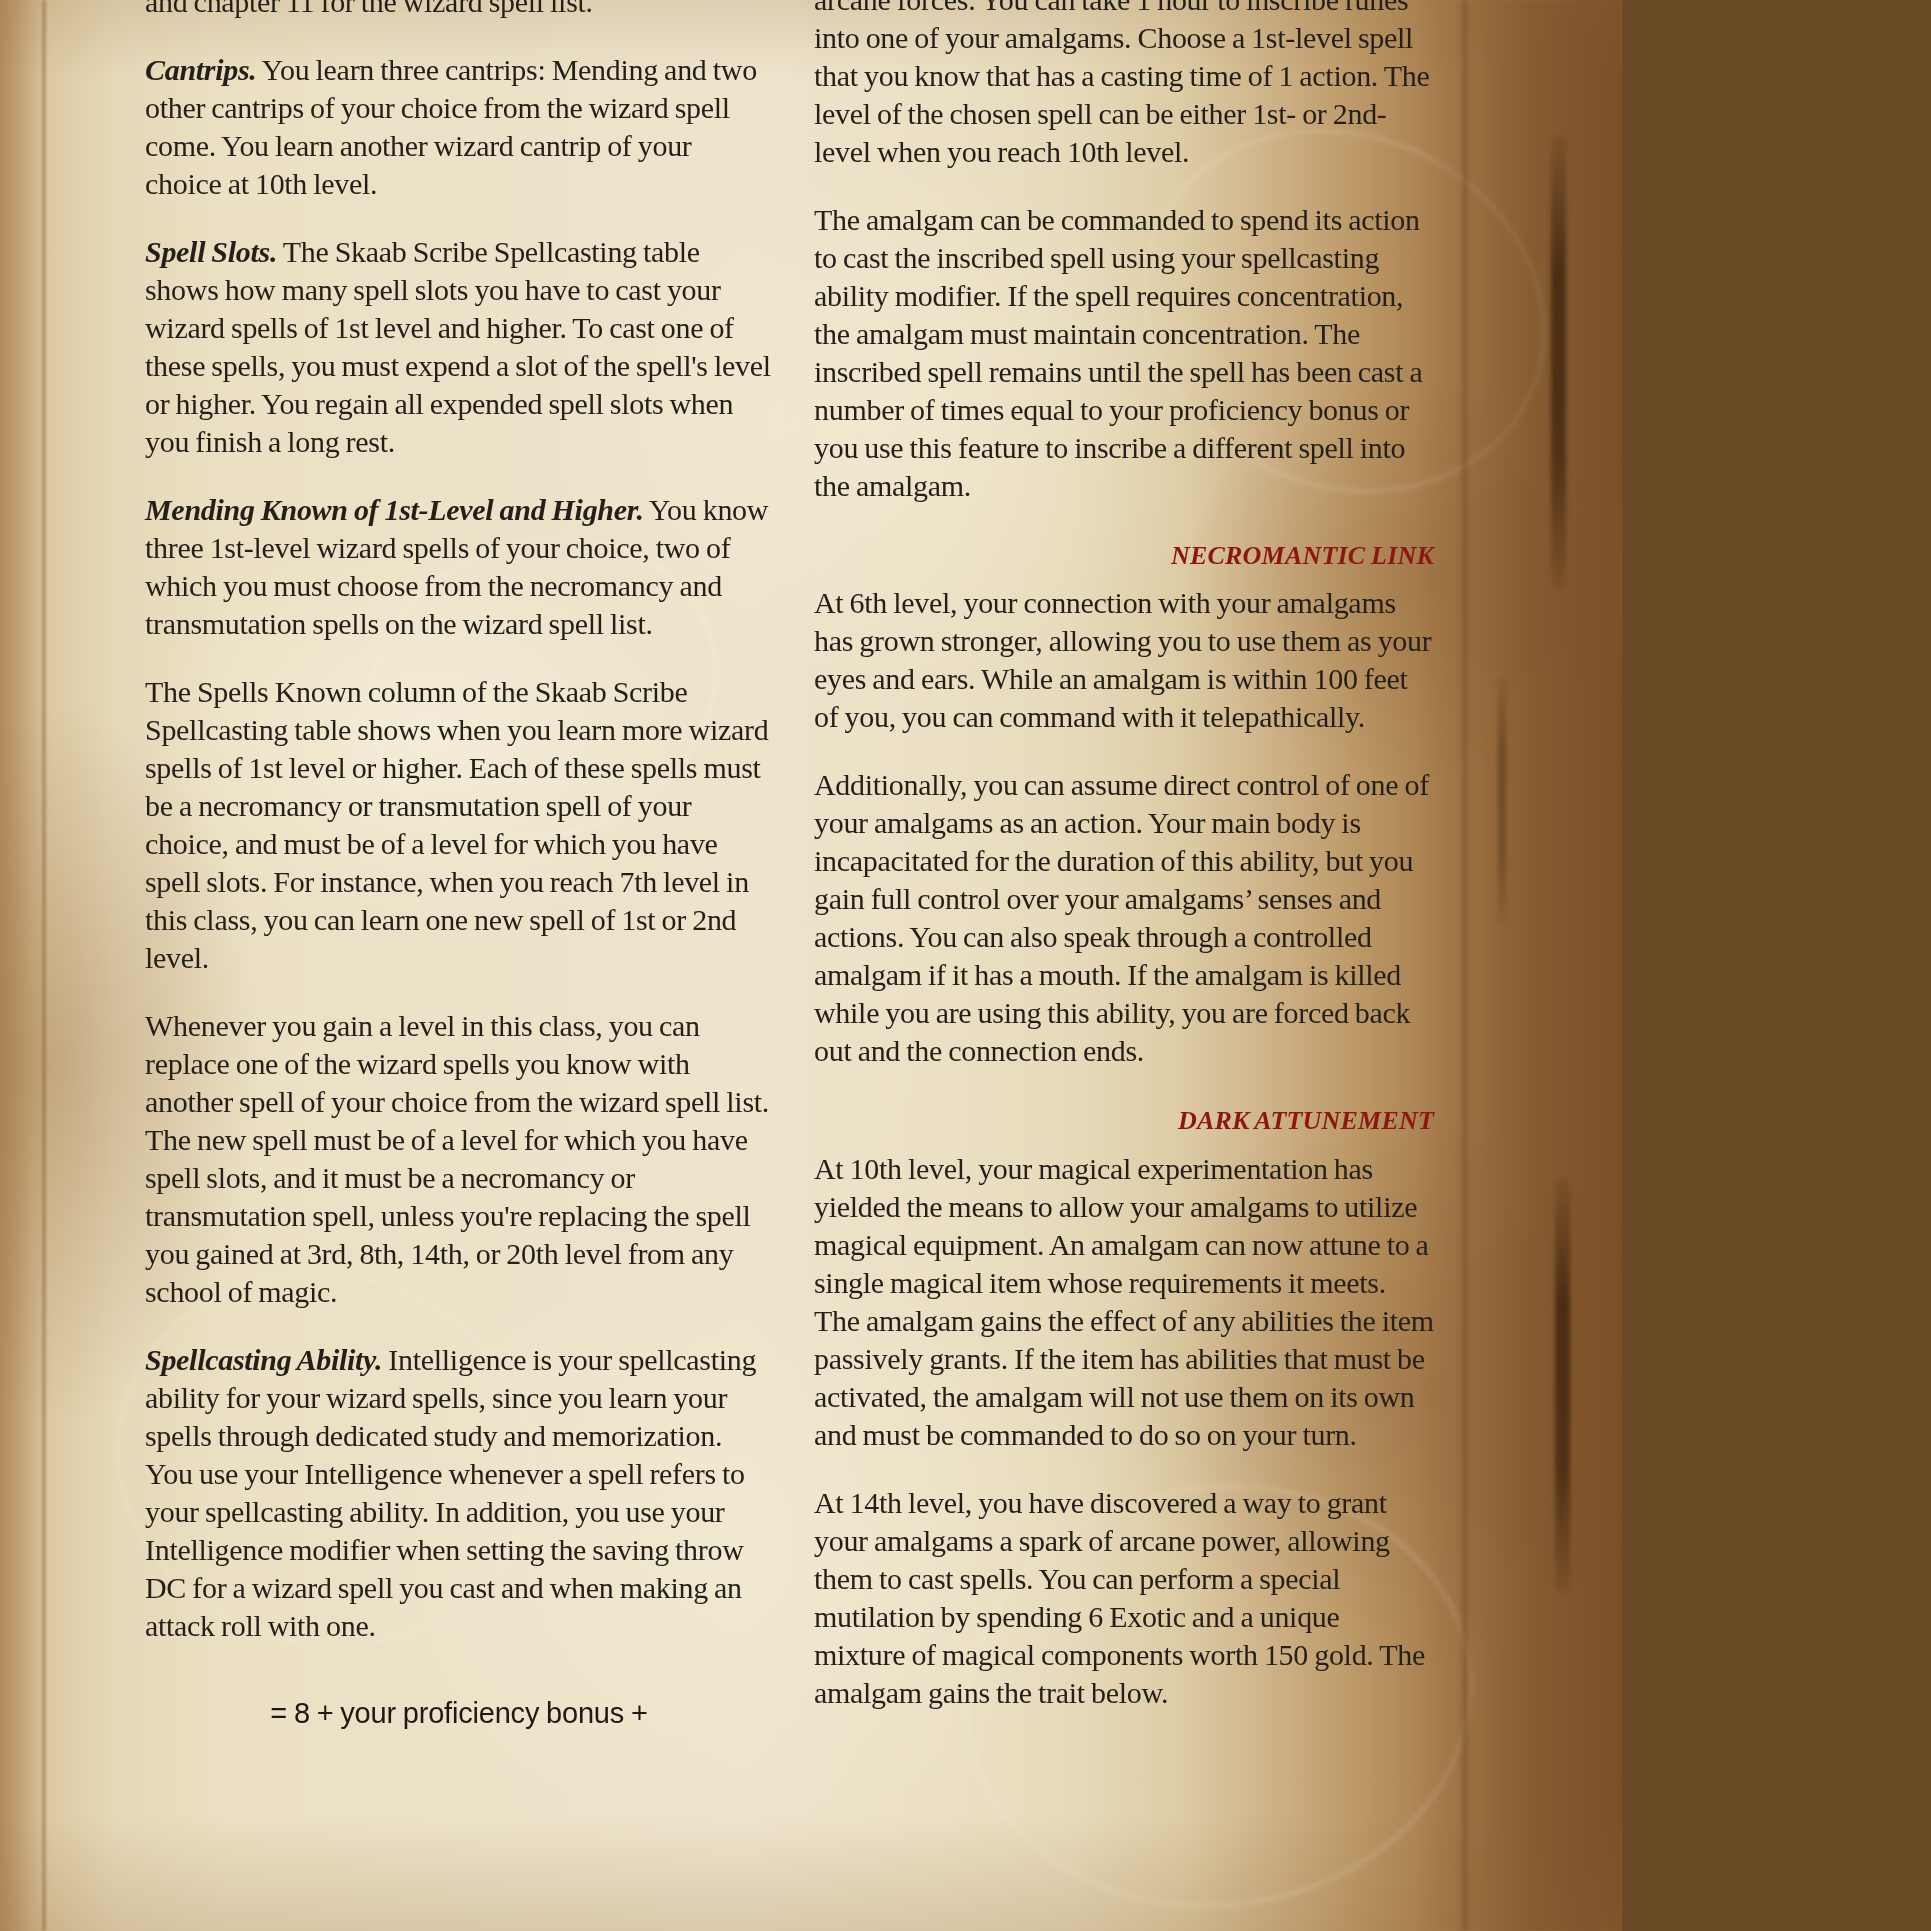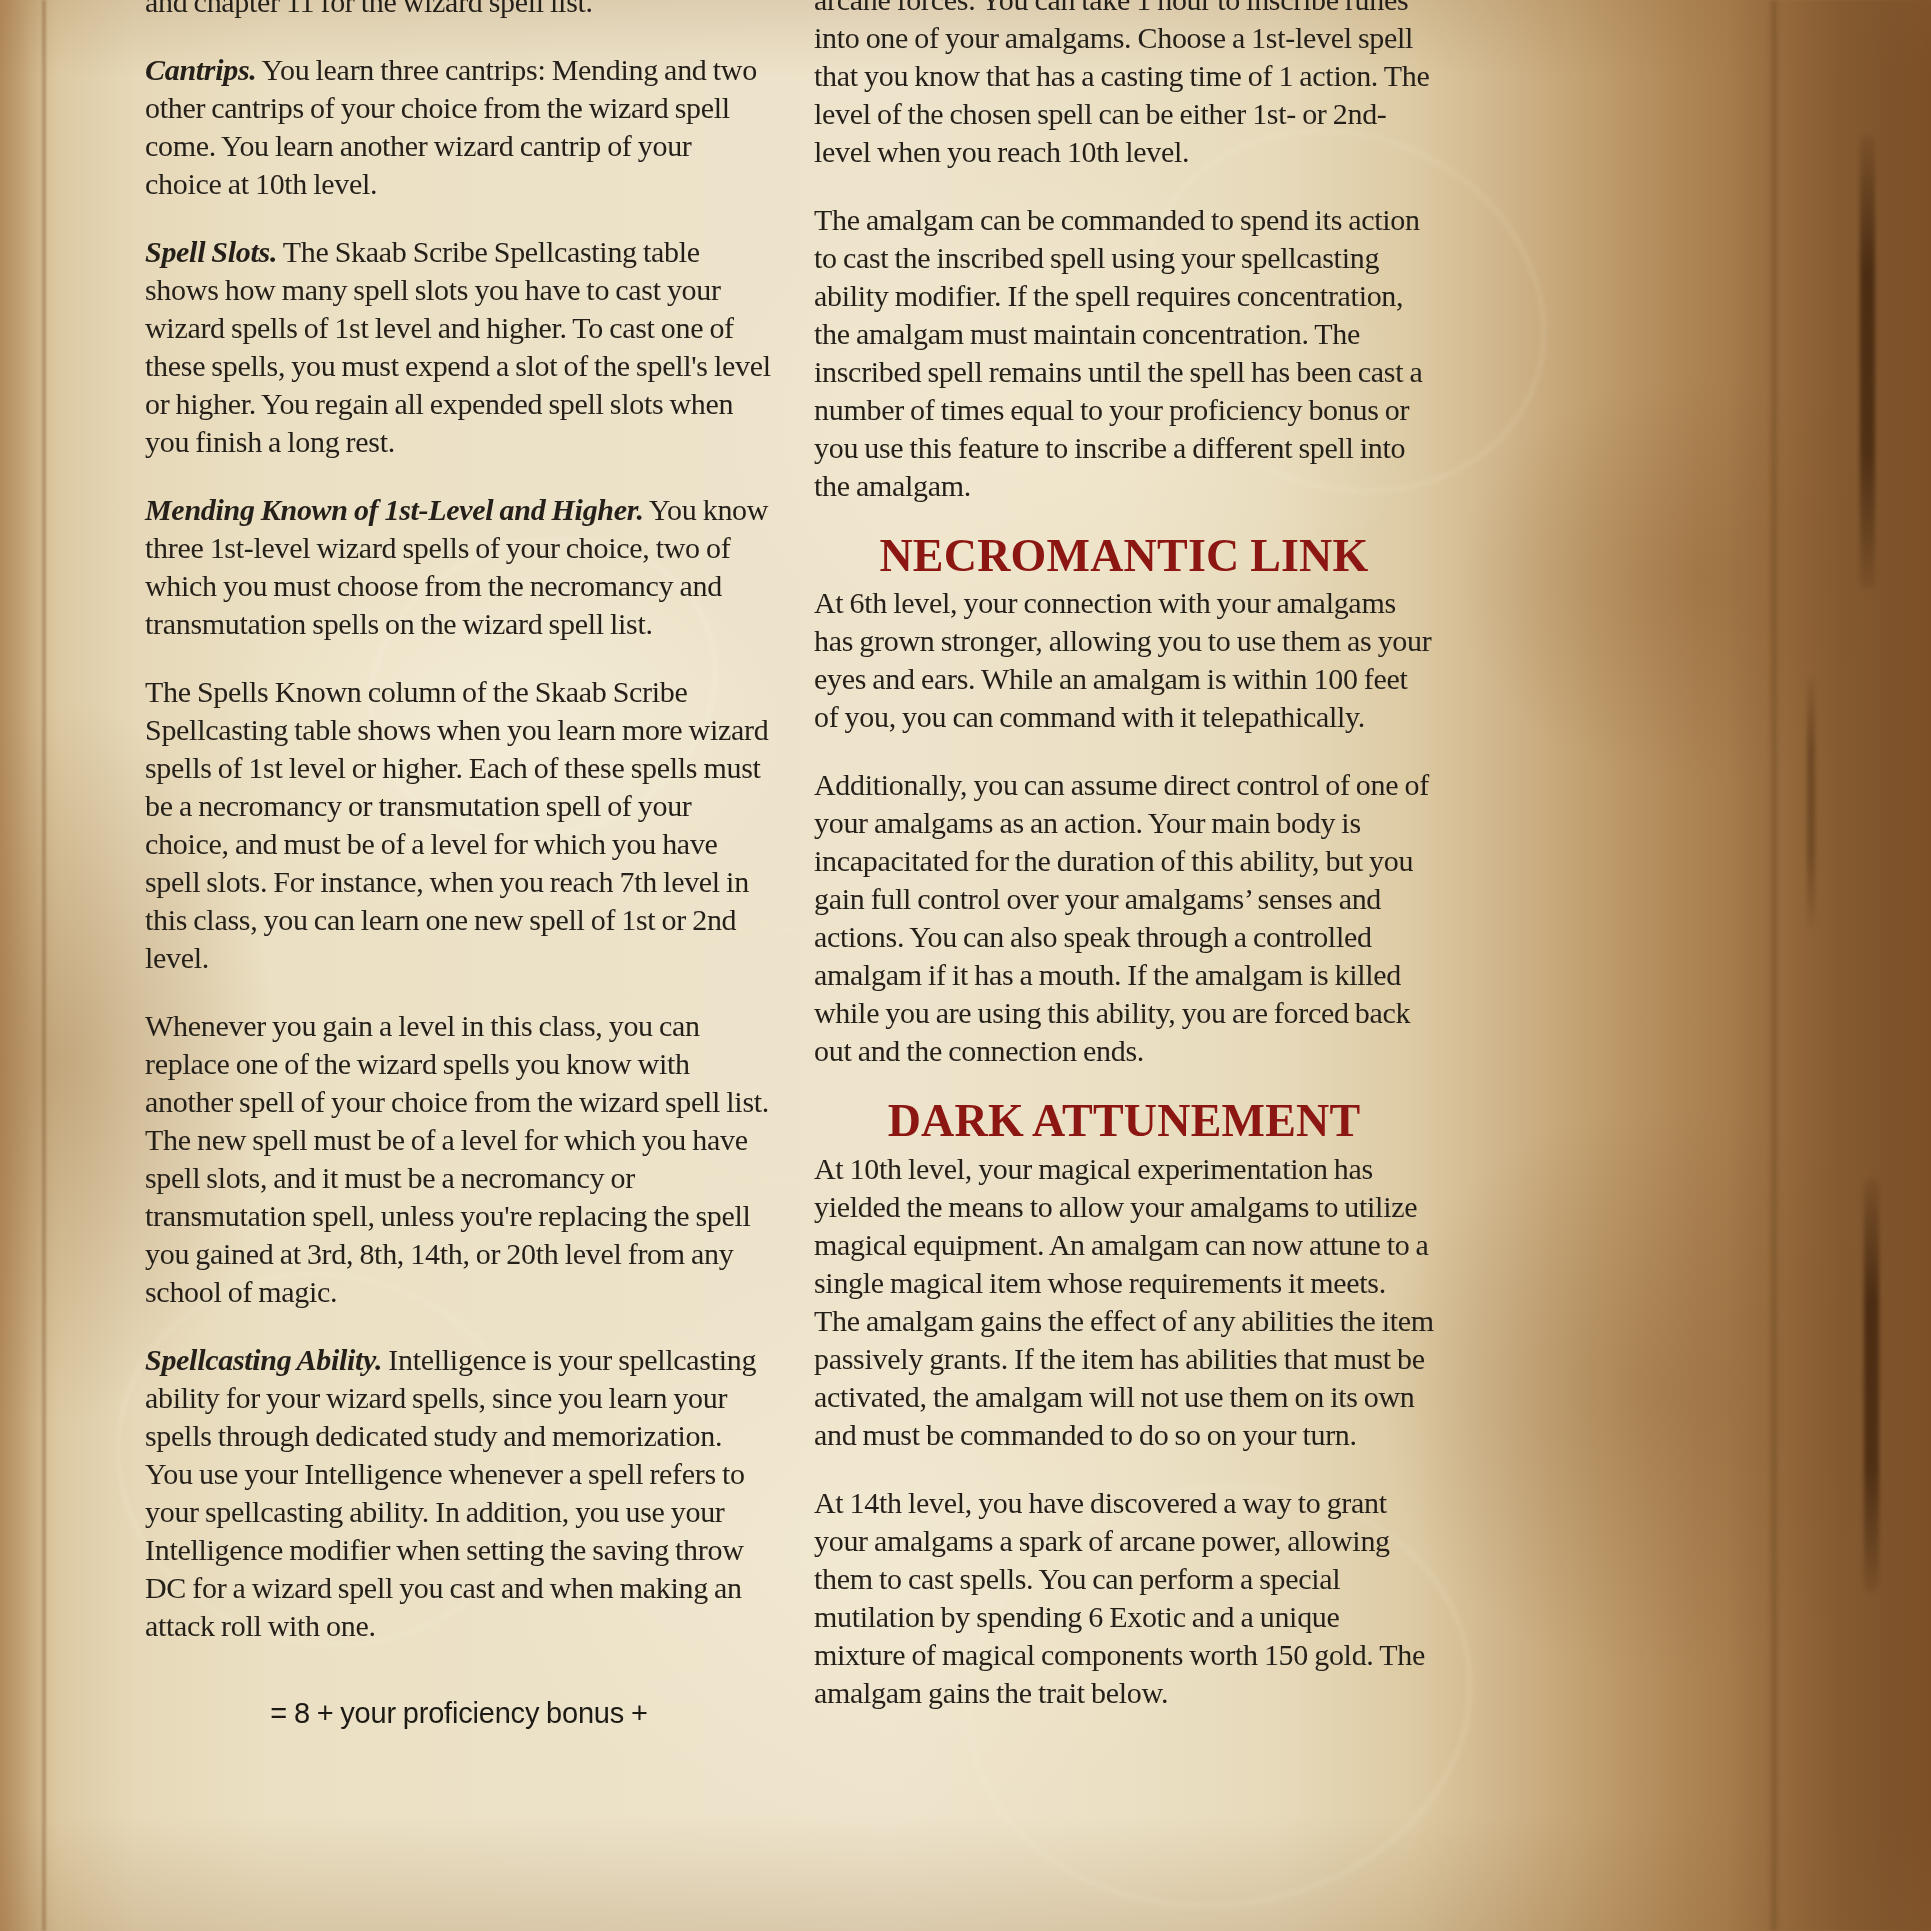--- a/index.html
+++ b/index.html
@@ -1,18 +1,18 @@
 <!DOCTYPE html>
 <html style="--heading-color: #8c1712; --body-color: #241f19;"><head>
 <meta charset="utf-8">
 <style>
   html,body{margin:0;padding:0;background:#6b4a26;}
   .page{
     position:relative;
-    width:1931px;height:1931px;
+    width:1622px;height:1931px;
     overflow:hidden;
     font-family:"Liberation Serif", serif;
     color:var(--body-color,#241f19);
     background:
       linear-gradient(180deg, rgba(150,108,60,0.18) 0%, rgba(150,108,60,0.0) 4%, rgba(150,108,60,0.0) 94%, rgba(150,108,60,0.22) 100%),
       radial-gradient(ellipse 406px 290px at 26% 38%, rgba(252,247,230,0.50) 0%, rgba(252,247,230,0.0) 70%),
       radial-gradient(ellipse 502px 367px at 55% 22%, rgba(250,243,222,0.35) 0%, rgba(250,243,222,0.0) 70%),
       radial-gradient(ellipse 579px 406px at 45% 80%, rgba(250,243,222,0.30) 0%, rgba(250,243,222,0.0) 70%),
       radial-gradient(ellipse 290px 483px at 3% 55%, rgba(146,100,52,0.35) 0%, rgba(146,100,52,0.0) 75%),
       radial-gradient(ellipse 348px 290px at 88% 30%, rgba(140,94,48,0.30) 0%, rgba(140,94,48,0.0) 70%),
@@ -44,22 +44,22 @@
 
   
   .col{position:absolute;font-size:30px;line-height:38px;letter-spacing:-0.3px;word-spacing:-1px;}
   .col-left{left:145px;top:-17.4px;width:628px;}
   .col-right{left:814px;top:-19.3px;width:620px;}
   .body-par{margin:0 0 30px 0;text-align:left;}
   .run-bi{font-weight:bold;font-style:italic;text-align:right;}
   .run-i{}
   .section-heading{
     font-weight:bold;color:var(--heading-color,#8c1712);
-    font-size:46px;line-height:42px;text-align:center;
-    letter-spacing:0.2px;margin:5.8px 0 7.7px 0;
+    font-size:26px;line-height:42px;text-align:right;
+    letter-spacing:0.2px;margin:5.8px 0 7.7px 0;font-style:italic;
   }
   .formula{
     font-family:"Liberation Sans", sans-serif;
     font-size:29px;line-height:48px;text-align:center;
     color:#1d1a15;margin-top:44px;letter-spacing:-0.2px;
   }
 </style>
 </head>
 <body>
 

